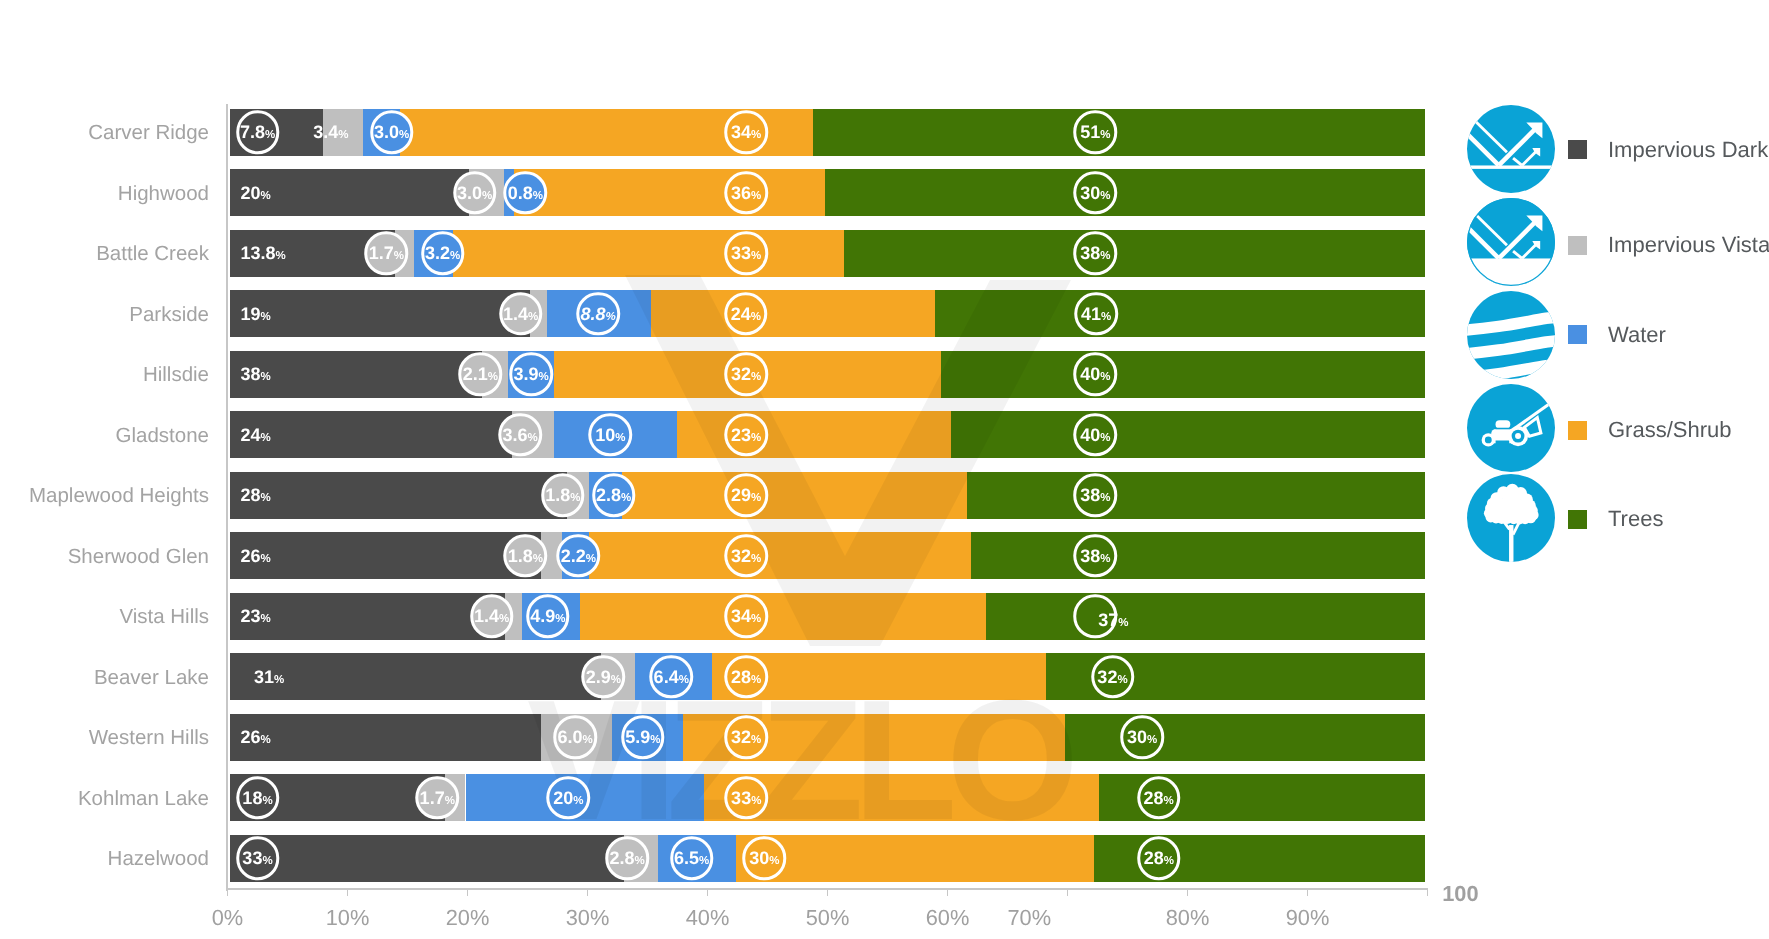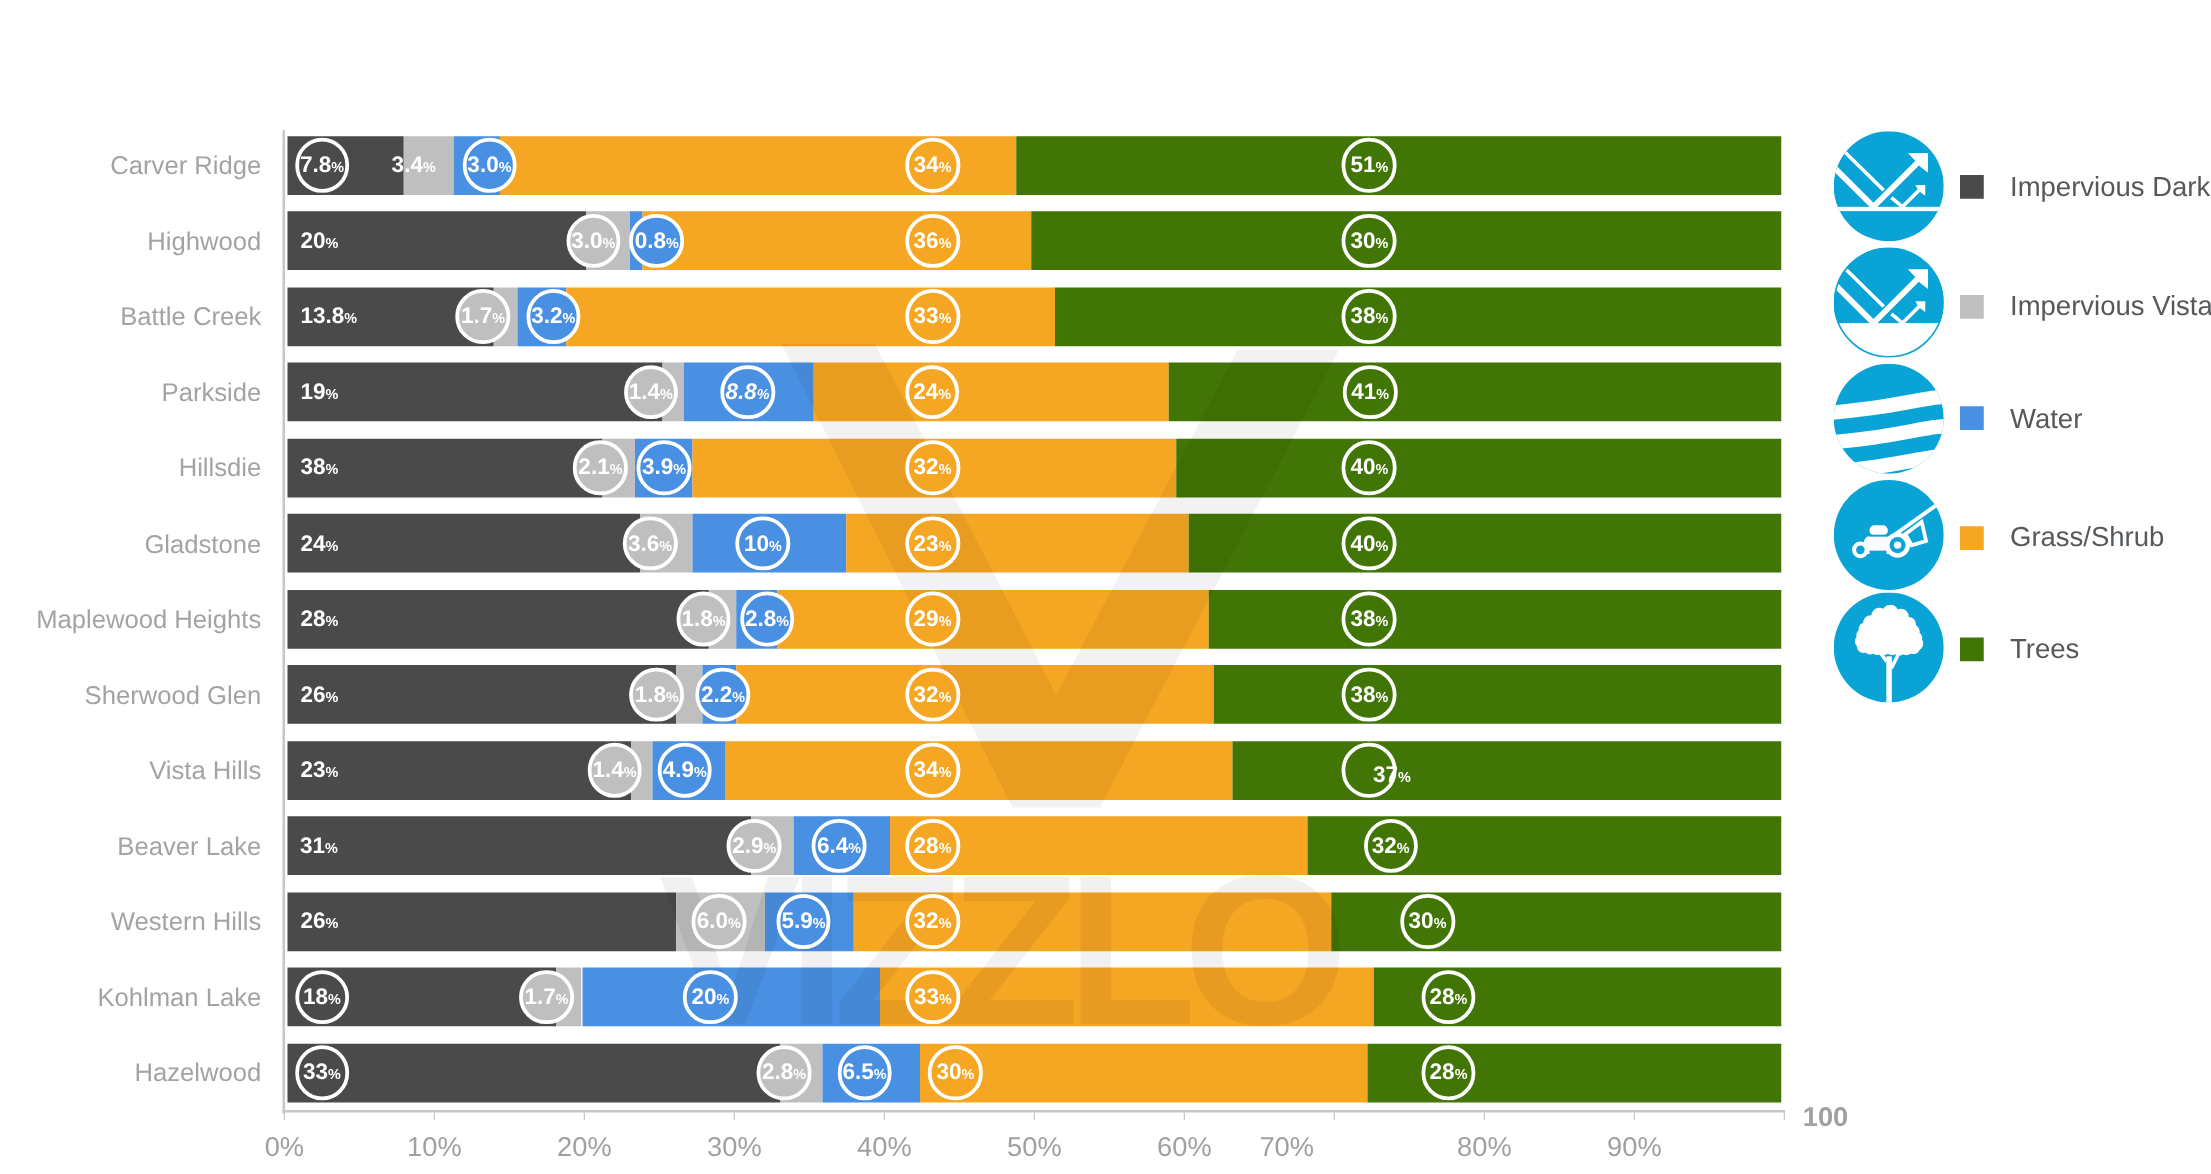--- a/index.html
+++ b/index.html
@@ -189,21 +189,21 @@
   <div class="lbl" style="left:1095.46px;top:555.50px;"><span class="n">38</span><span class="p">%</span></div>
   <div class="lbl lblleft" style="left:240.40px;top:616.00px;"><span class="n">23</span><span class="p">%</span></div>
   <div class="circ" style="left:491.62px;top:616.00px;background:#bfbfbf;"></div>
   <div class="lbl" style="left:491.62px;top:616.00px;"><span class="n">1.4</span><span class="p">%</span></div>
   <div class="circ" style="left:547.78px;top:616.00px;background:#4a90e2;"></div>
   <div class="lbl" style="left:547.78px;top:616.00px;"><span class="n">4.9</span><span class="p">%</span></div>
   <div class="circ" style="left:746.02px;top:616.00px;background:#f5a623;"></div>
   <div class="lbl" style="left:746.02px;top:616.00px;"><span class="n">34</span><span class="p">%</span></div>
   <div class="circ" style="left:1095.46px;top:616.00px;background:#417505;"></div>
   <div class="lbl" style="left:1095.46px;top:620px;margin-left:18px;"><span class="n">37</span><span class="p">%</span></div>
-  <div class="lbl lblleft" style="left:240px;top:676.50px;"><span class="n">31</span><span class="p">%</span></div>
+  <div class="lbl lblleft" style="left:254px;top:676.50px;"><span class="n">31</span><span class="p">%</span></div>
   <div class="circ" style="left:603.46px;top:676.50px;background:#bfbfbf;"></div>
   <div class="lbl" style="left:603.46px;top:676.50px;"><span class="n">2.9</span><span class="p">%</span></div>
   <div class="circ" style="left:671.26px;top:676.50px;background:#4a90e2;"></div>
   <div class="lbl" style="left:671.26px;top:676.50px;"><span class="n">6.4</span><span class="p">%</span></div>
   <div class="circ" style="left:746.02px;top:676.50px;background:#f5a623;"></div>
   <div class="lbl" style="left:746.02px;top:676.50px;"><span class="n">28</span><span class="p">%</span></div>
   <div class="circ" style="left:1112.50px;top:676.50px;background:#417505;"></div>
   <div class="lbl" style="left:1112.50px;top:676.50px;"><span class="n">32</span><span class="p">%</span></div>
   <div class="lbl lblleft" style="left:240.40px;top:737.00px;"><span class="n">26</span><span class="p">%</span></div>
   <div class="circ" style="left:575.02px;top:737.00px;background:#bfbfbf;"></div>

